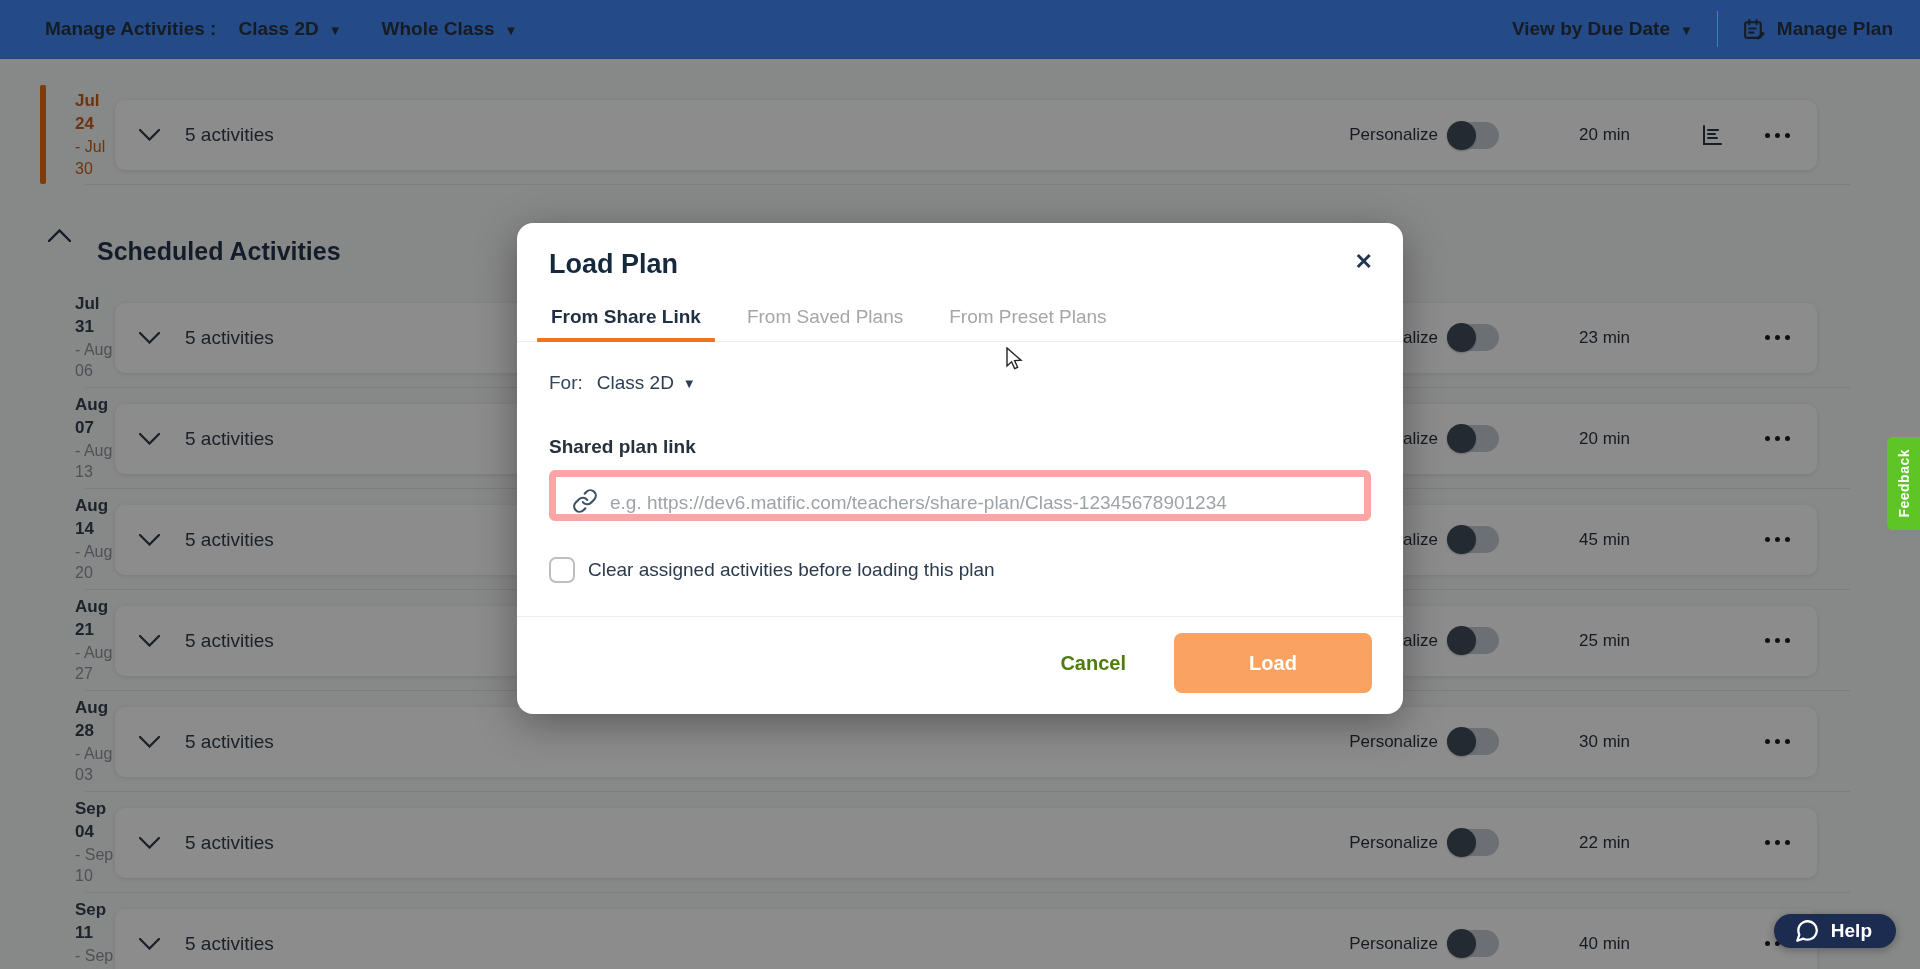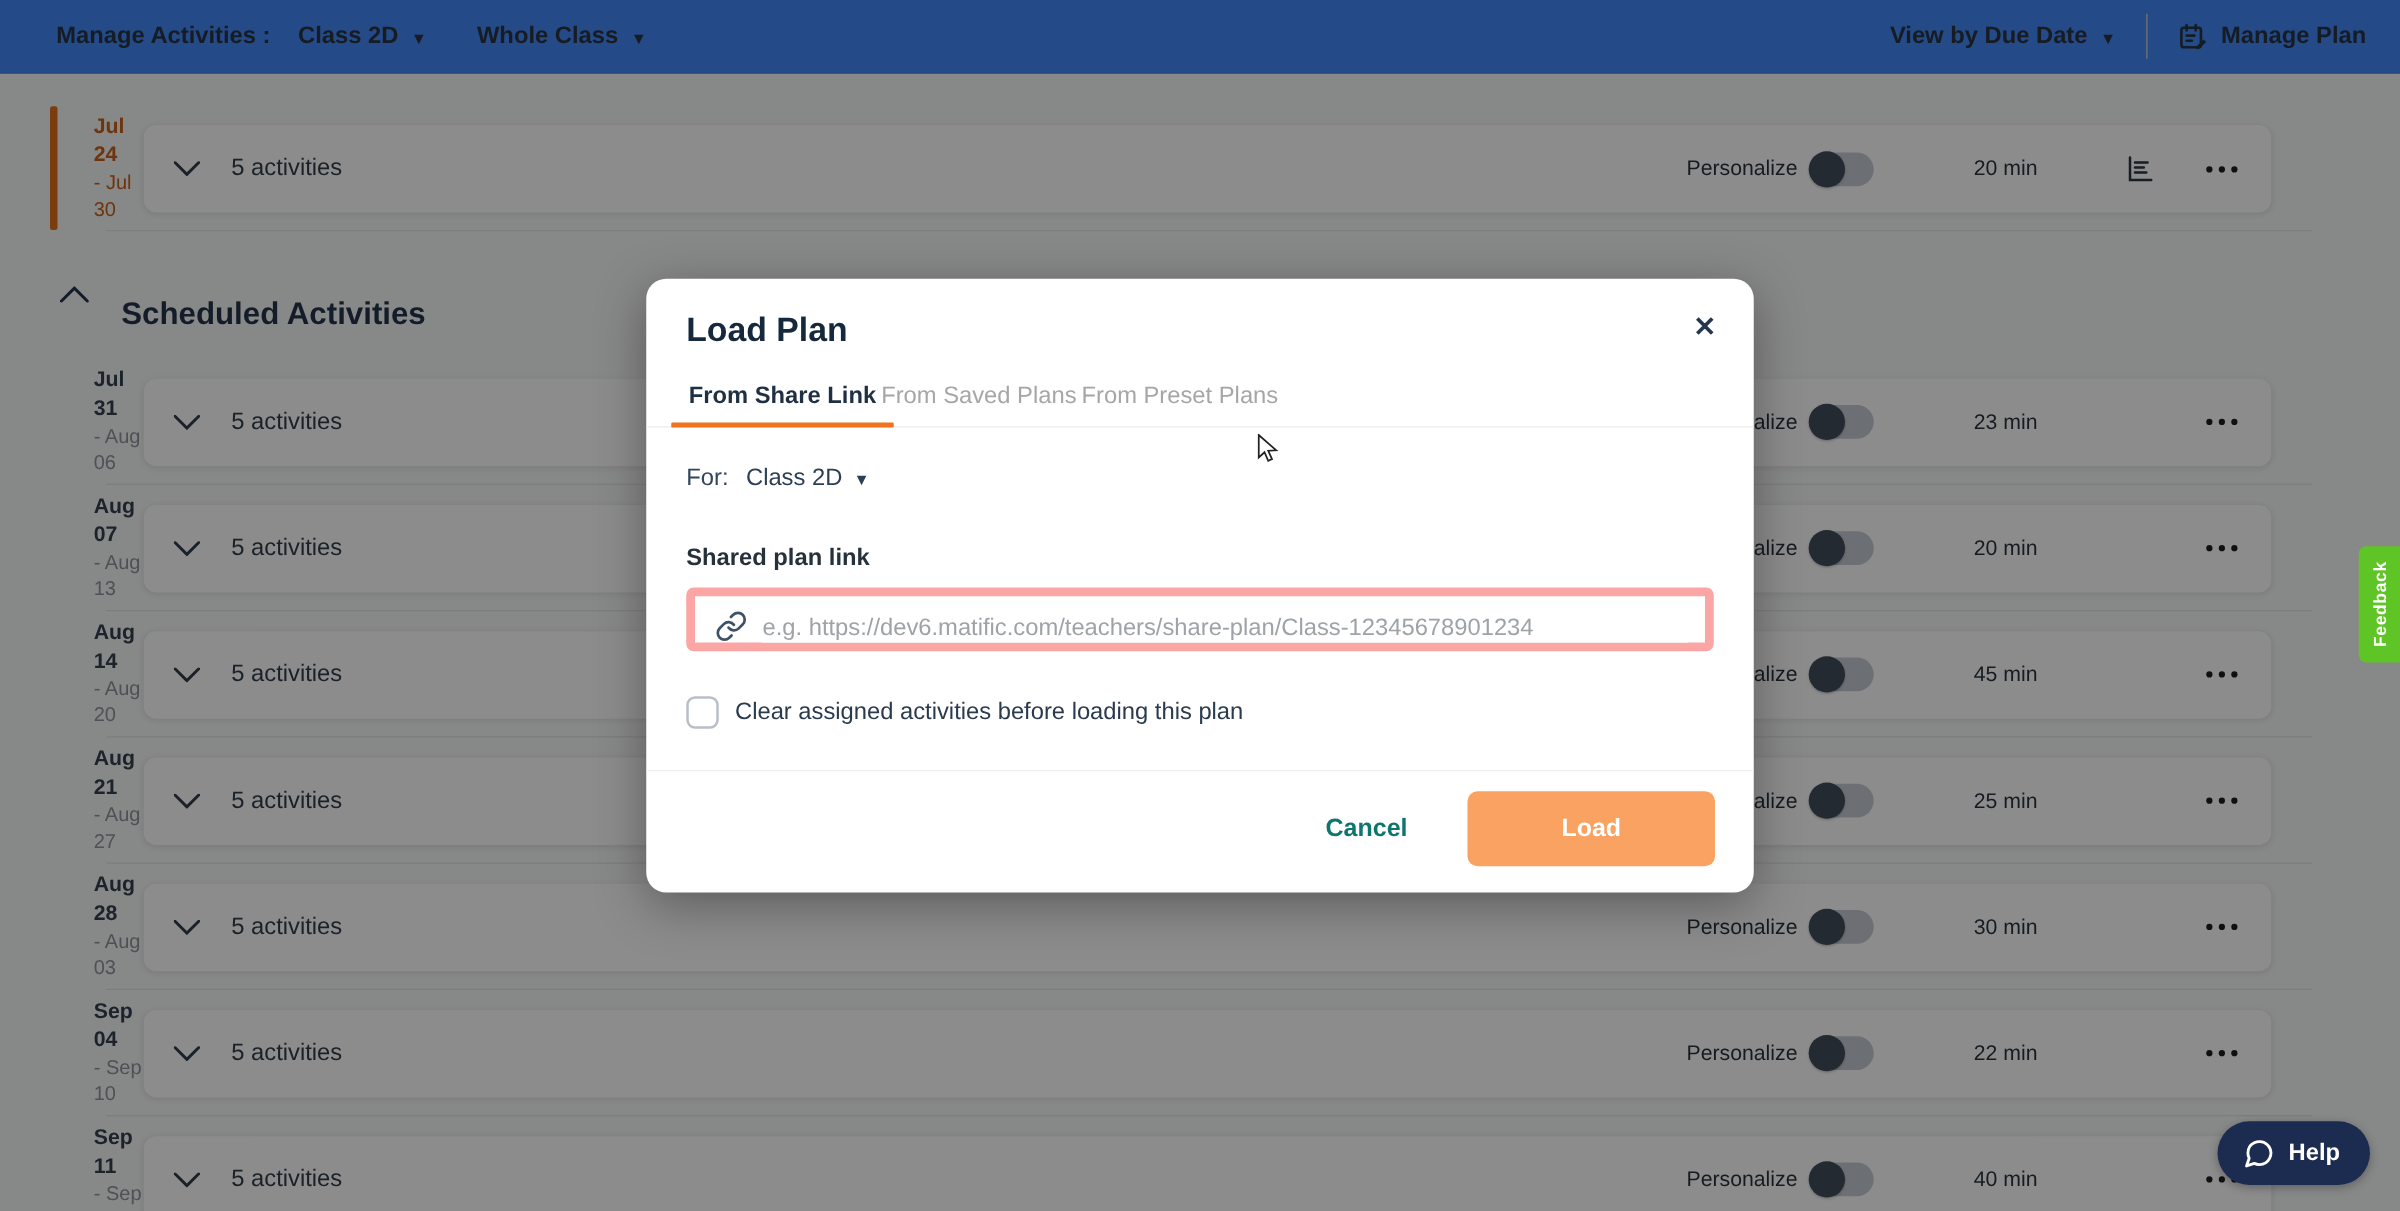--- a/index.html
+++ b/index.html
@@ -58,21 +58,21 @@
   .overlay { position:fixed; inset:0; background:rgba(10,10,10,.47); z-index:50; }
 
   
   .modal { position:fixed; left:517px; top:223px; width:886px; height:491px;
     background:#ffffff; border-radius:16px; z-index:60;
     box-shadow:0 10px 40px rgba(0,0,0,.35); display:flex; flex-direction:column;
     padding:26px 32px 0 32px; }
   .modal-title { font-size:27px; font-weight:bold; color:#16283c; }
   .modal-close { position:absolute; top:28px; right:30px; font-size:22px;
     color:#24374e; cursor:pointer; line-height:1; font-weight:bold; }
-  .tabs { display:flex; margin:26px -32px 0 -32px; padding:0 32px;
+  .tabs { display:flex; gap:42px; margin:26px -32px 0 -32px; padding:0 32px;
     border-bottom:1px solid #ebebeb; }
   .tab { font-size:19px; padding:0 2px 13px 2px; color:#a6a6a6; cursor:pointer;
     position:relative; }
   .tab.active { color:#1f3042; font-weight:bold; }
   .tab.active::after { content:""; position:absolute; left:-12px; right:-12px;
     bottom:-1px; height:4px; background:#f0731d; border-radius:1px; }
   .for-row { margin-top:30px; display:flex; align-items:center; gap:14px;
     font-size:19px; color:#33475c; }
   .for-value { display:flex; align-items:center; gap:9px; cursor:pointer;
     color:#2c3f54; }
@@ -84,32 +84,32 @@
   .link-input-wrap input { border:none; outline:none; flex:1; font-size:19px;
     color:#333; margin-left:12px; font-family:"Liberation Sans", sans-serif; }
   .link-input-wrap input::placeholder { color:#9ea3a8; }
   .check-row { margin-top:36px; display:flex; align-items:center; gap:13px; }
   .checkbox { width:26px; height:26px; border:2px solid #b9bfc7; border-radius:7px;
     background:#fff; cursor:pointer; flex:none; }
   .check-label { font-size:19px; color:#2a3b4d; }
   .modal-footer { margin-top:auto; border-top:1px solid #ededed; margin-left:-32px;
     margin-right:-32px; padding:16px 31px 21px 31px; display:flex;
     align-items:center; justify-content:flex-end; gap:48px; }
-  .cancel-btn { font-size:20px; font-weight:bold; color:#0f766e; cursor:pointer; }
+  .cancel-btn { font-size:20px; font-weight:bold; color:#4d7c0f; cursor:pointer; }
   .load-btn { width:198px; height:60px; border:none; border-radius:8px;
     background:#f9a261; color:#ffffff; font-size:20px; font-weight:bold;
     cursor:pointer; font-family:"Liberation Sans", sans-serif; }
 
   
   .feedback-tab { position:fixed; right:0; top:437px; width:33px; height:93px;
     background:#5fc426; border-radius:6px 0 0 6px; z-index:70; cursor:pointer;
     display:flex; align-items:center; justify-content:center; }
   .feedback-tab span { writing-mode:vertical-rl; transform:rotate(180deg);
     color:#ffffff; font-size:14px; font-weight:bold; letter-spacing:.5px; }
-  .help-btn { position:fixed; right:24px; bottom:21px; height:51px;
+  .help-btn { position:fixed; right:24px; bottom:21px; height:34px;
     padding:0 24px 0 20px; border-radius:26px; background:#1c2b50; z-index:70;
     display:flex; align-items:center; gap:11px; cursor:pointer;
     box-shadow:0 2px 8px rgba(0,0,0,.3);justify-content:center; }
   .help-btn span { color:#ffffff; font-size:19px; font-weight:bold; }
   .mouse-cursor { position:fixed; left:1005px; top:347px; z-index:80;
     pointer-events:none; }
 </style>
 </head>
 <body>
 

